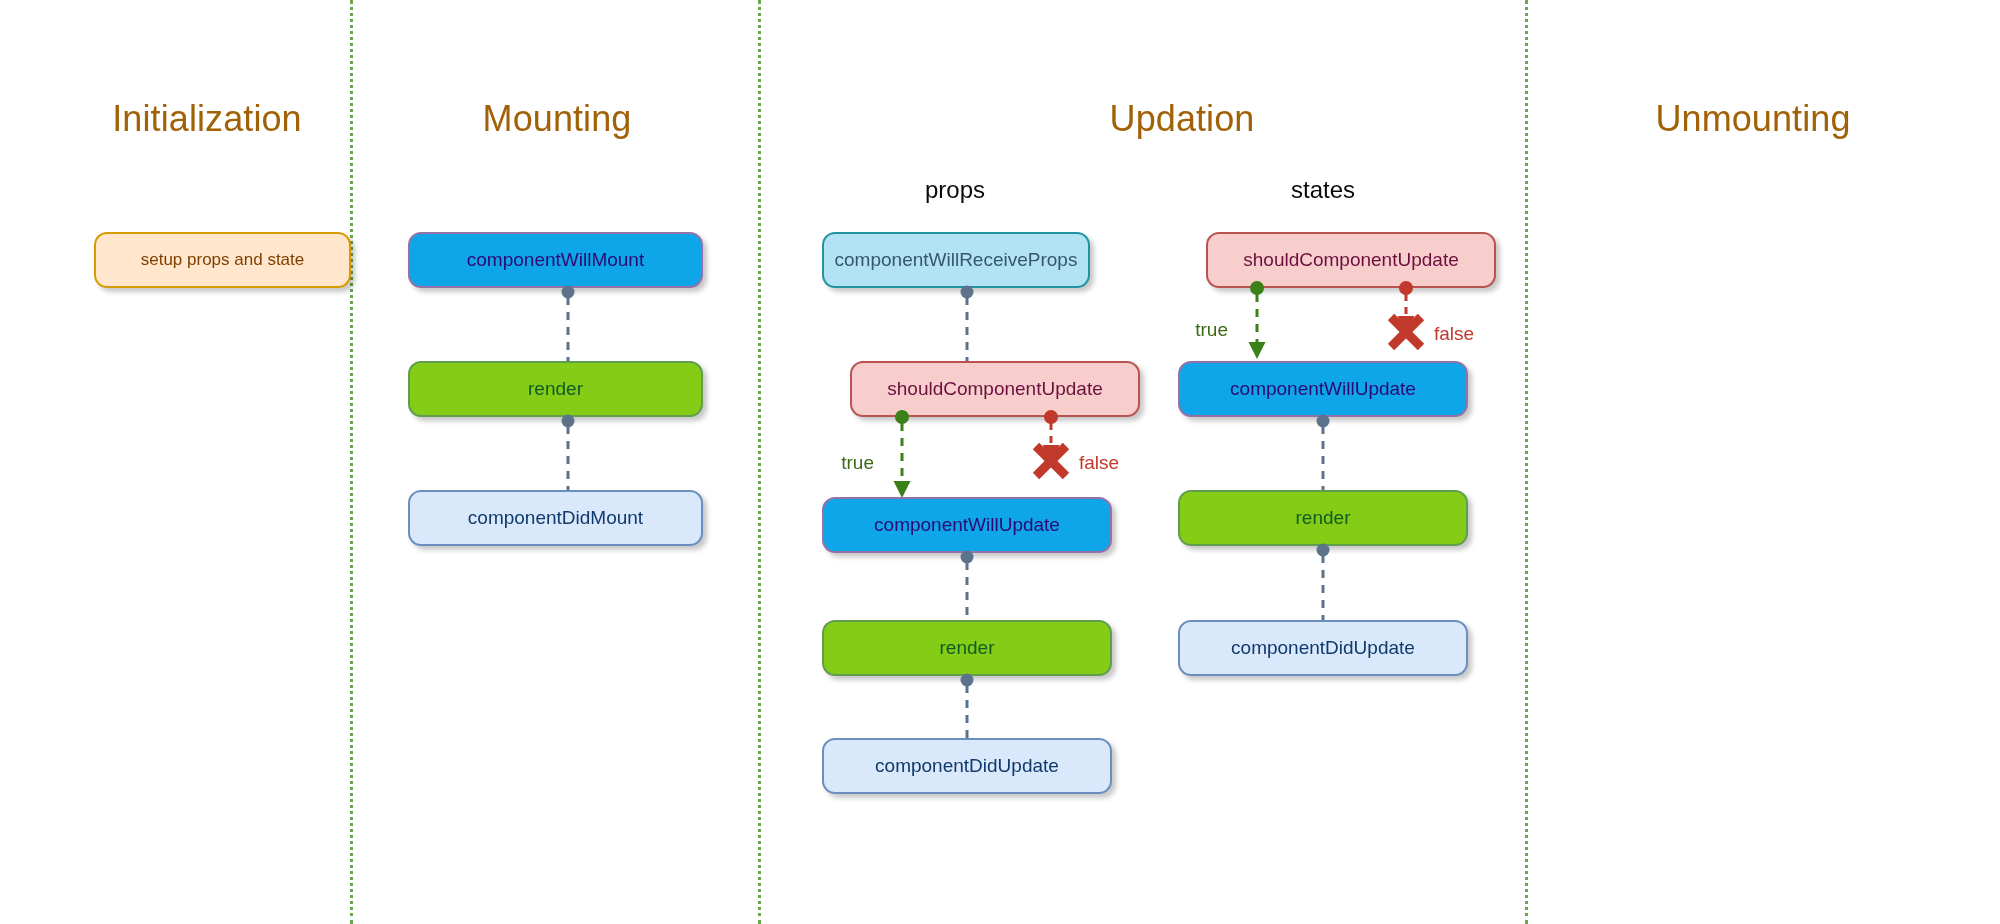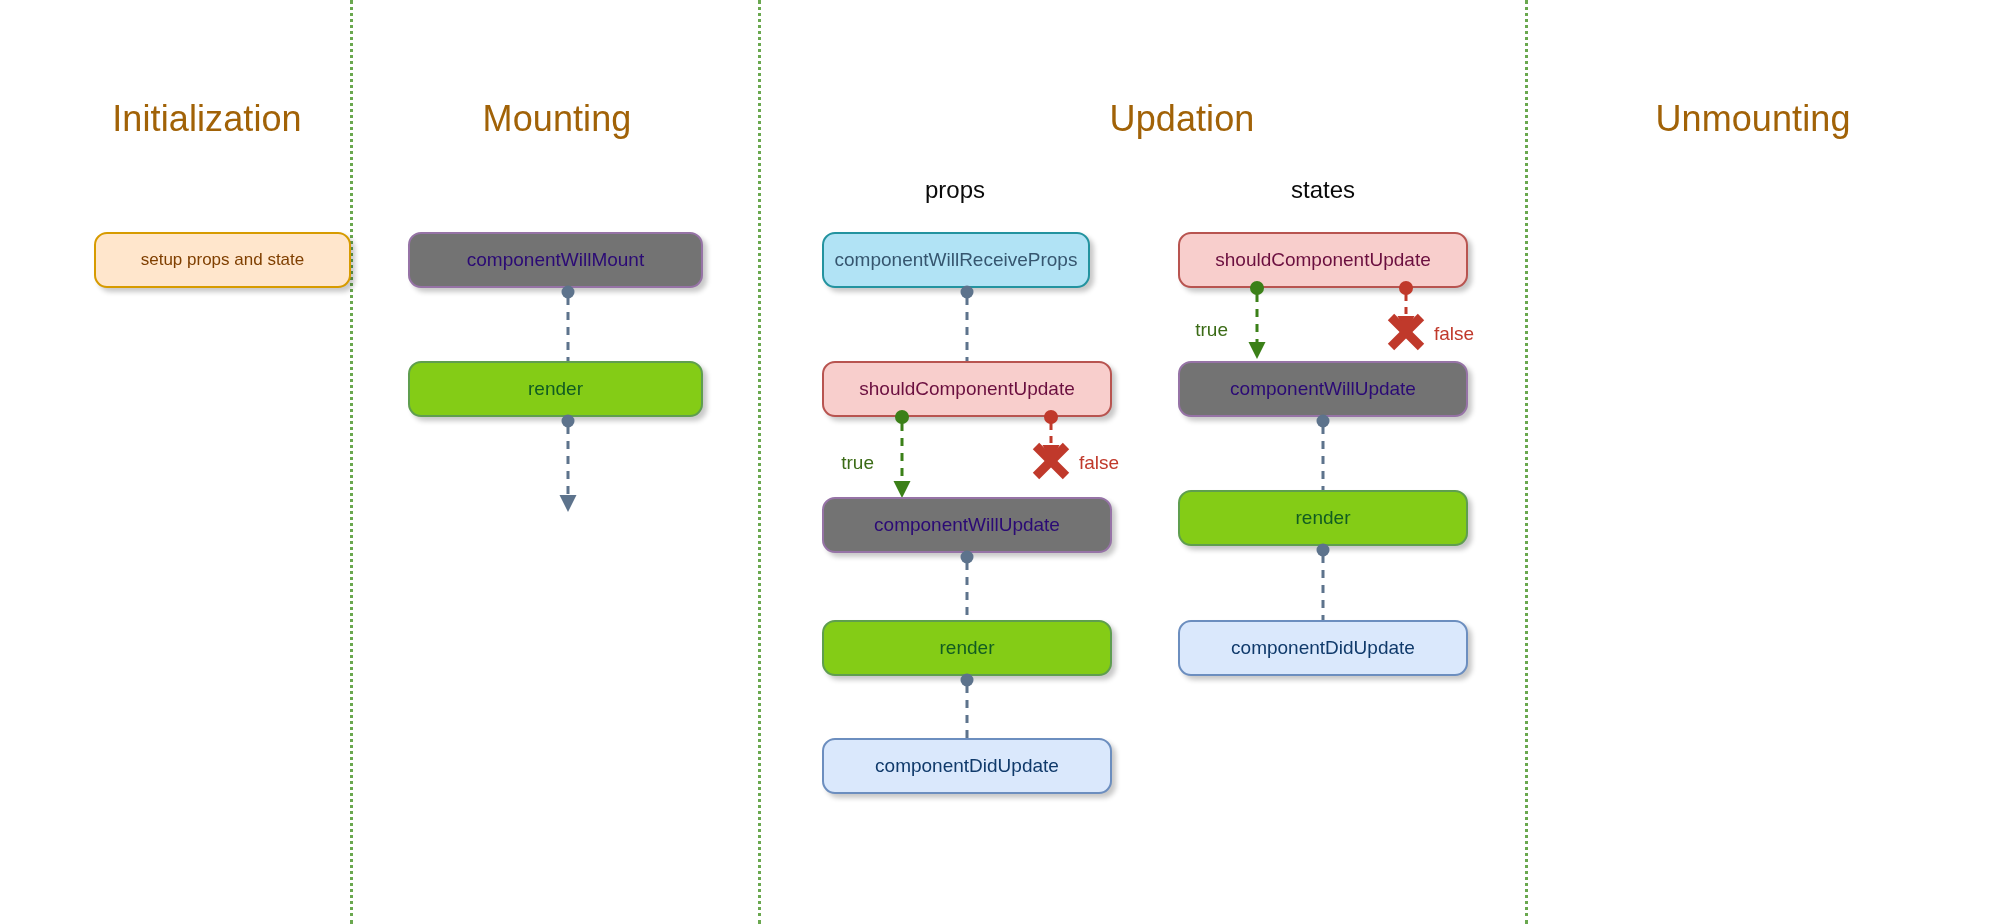--- a/index.html
+++ b/index.html
@@ -43,25 +43,25 @@
     border-radius:13px;
     border-width:2px;border-style:solid;
     display:flex;align-items:center;justify-content:center;
     font-size:19px;
     white-space:nowrap;
     box-shadow:4px 4px 5px rgba(0,0,0,.22);
   }
   .node.small{font-size:17px;}
 
   .c-orange{background:#ffe6cc;border-color:#d79b00;color:#7f3f00;}
-  .c-purple{background:#737373;border-color:#9673a6;color:#2b0a75;}
+  .c-purple{background:#0ea5e9;border-color:#9673a6;color:#2b0a75;}
   .c-green {background:#84cc16;border-color:#5f9e4f;color:#115c22;}
   .c-blue  {background:#dae8fc;border-color:#6c8ebf;color:#103a6b;}
   .c-cyan  {background:#b1e3f5;border-color:#23939f;color:#36566f;}
-  .c-red   {background:#f8cecc;border-color:#b85450;color:#6b0f3f;}
+  .c-red   {background:#f8cecc;border-color:#b85450;color:#6b0f3f;margin-left:28px;}
 
   
   .conn{position:absolute;}
   .conn svg{display:block;overflow:visible;}
 
   
   .blabel{
     position:absolute;
     font-size:19px;
     white-space:nowrap;
@@ -104,20 +104,21 @@
   <div class="node c-green" style="left:408px;top:361px;width:295px;">render</div>
 
   <div class="conn" style="left:556px;top:417px;">
     <svg width="24" height="100" viewBox="0 0 24 100">
       <circle cx="12" cy="4" r="6.5" fill="#5d738c"></circle>
       <line x1="12" y1="9" x2="12" y2="80" stroke="#5d738c" stroke-width="3" stroke-dasharray="8 7"></line>
       <polygon points="3.5,78 20.5,78 12,95" fill="#5d738c"></polygon>
     </svg>
   </div>
 
+  <div class="node c-blue" style="left:408px;top:490px;width:295px;">componentDidMount</div>
 
   <div class="node c-cyan" style="left:822px;top:232px;width:268px;">componentWillReceiveProps</div>
 
   <div class="conn" style="left:955px;top:288px;">
     <svg width="24" height="100" viewBox="0 0 24 100">
       <circle cx="12" cy="4" r="6.5" fill="#5d738c"></circle>
       <line x1="12" y1="9" x2="12" y2="80" stroke="#5d738c" stroke-width="3" stroke-dasharray="8 7"></line>
       <polygon points="3.5,78 20.5,78 12,95" fill="#5d738c"></polygon>
     </svg>
   </div>

